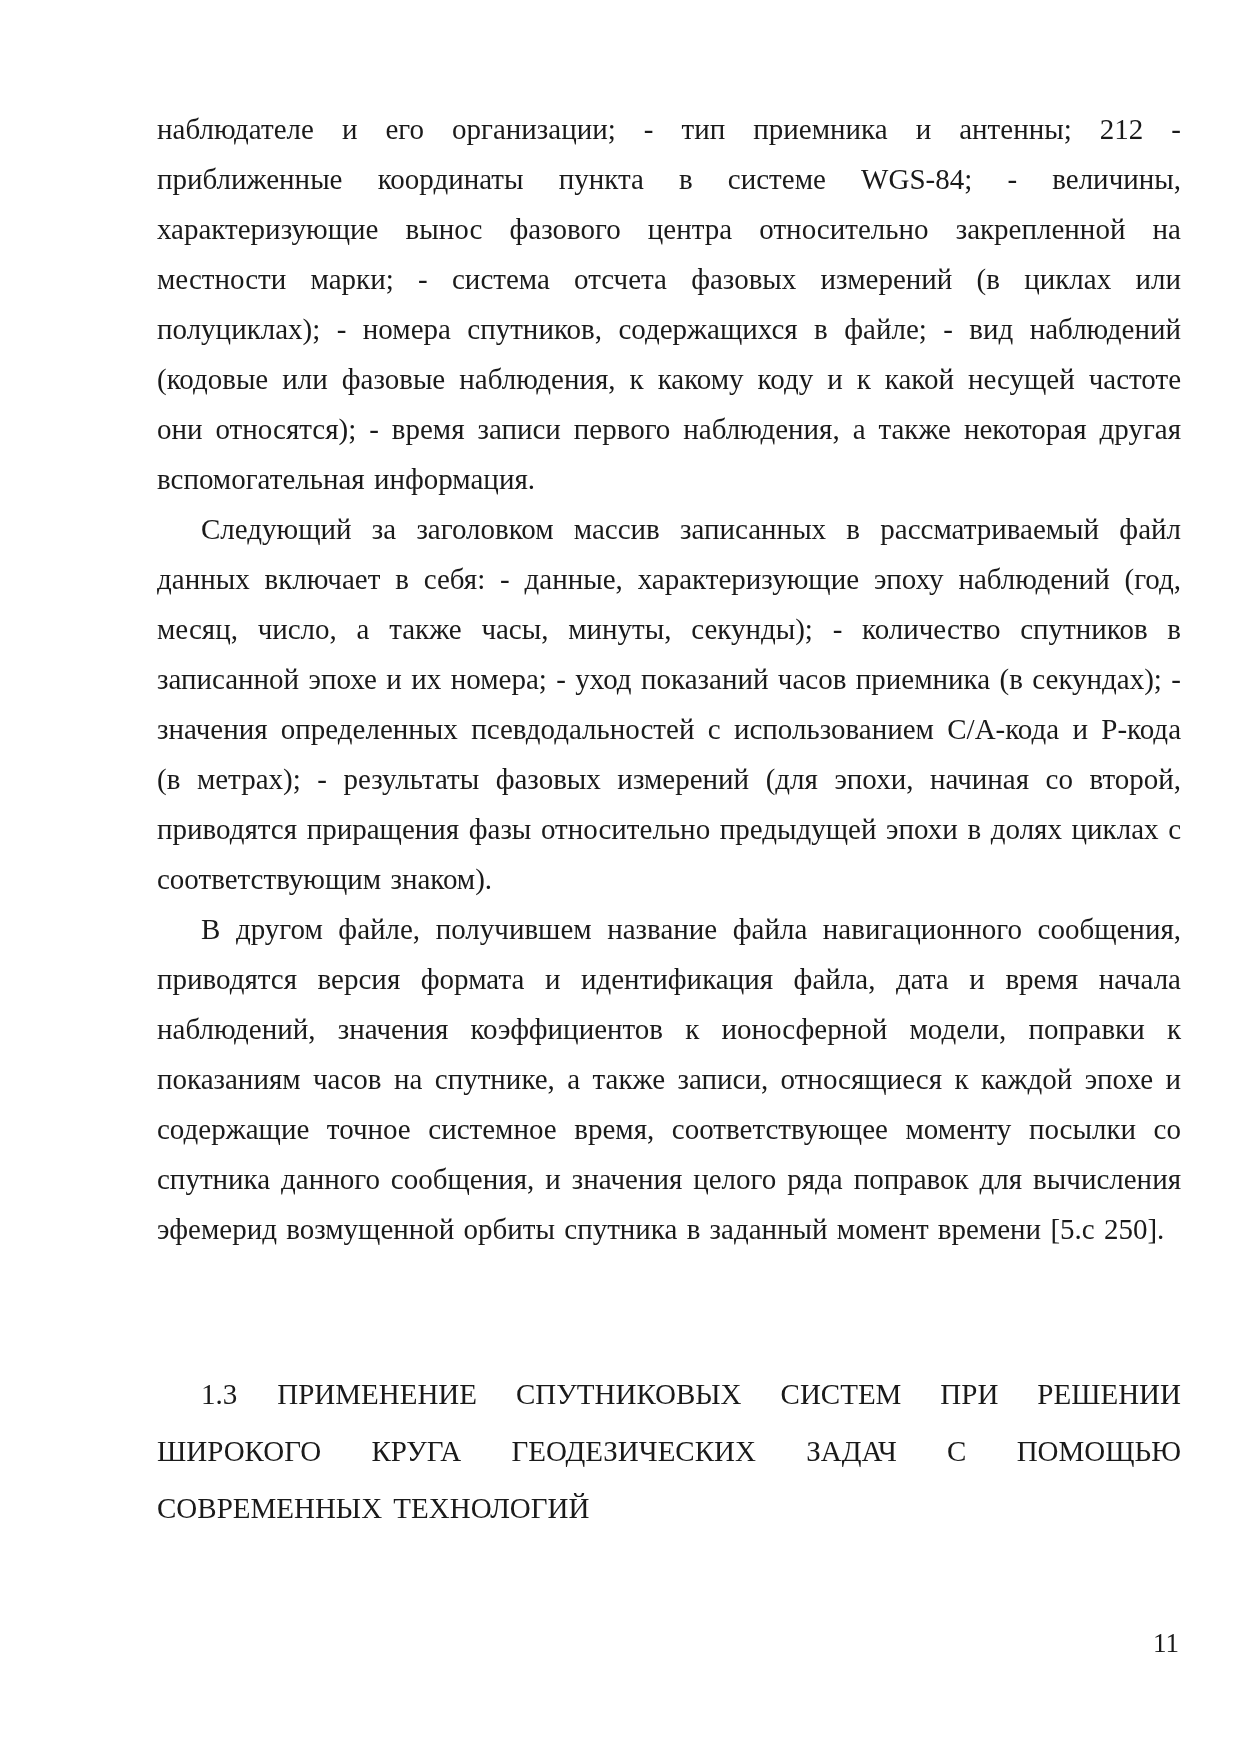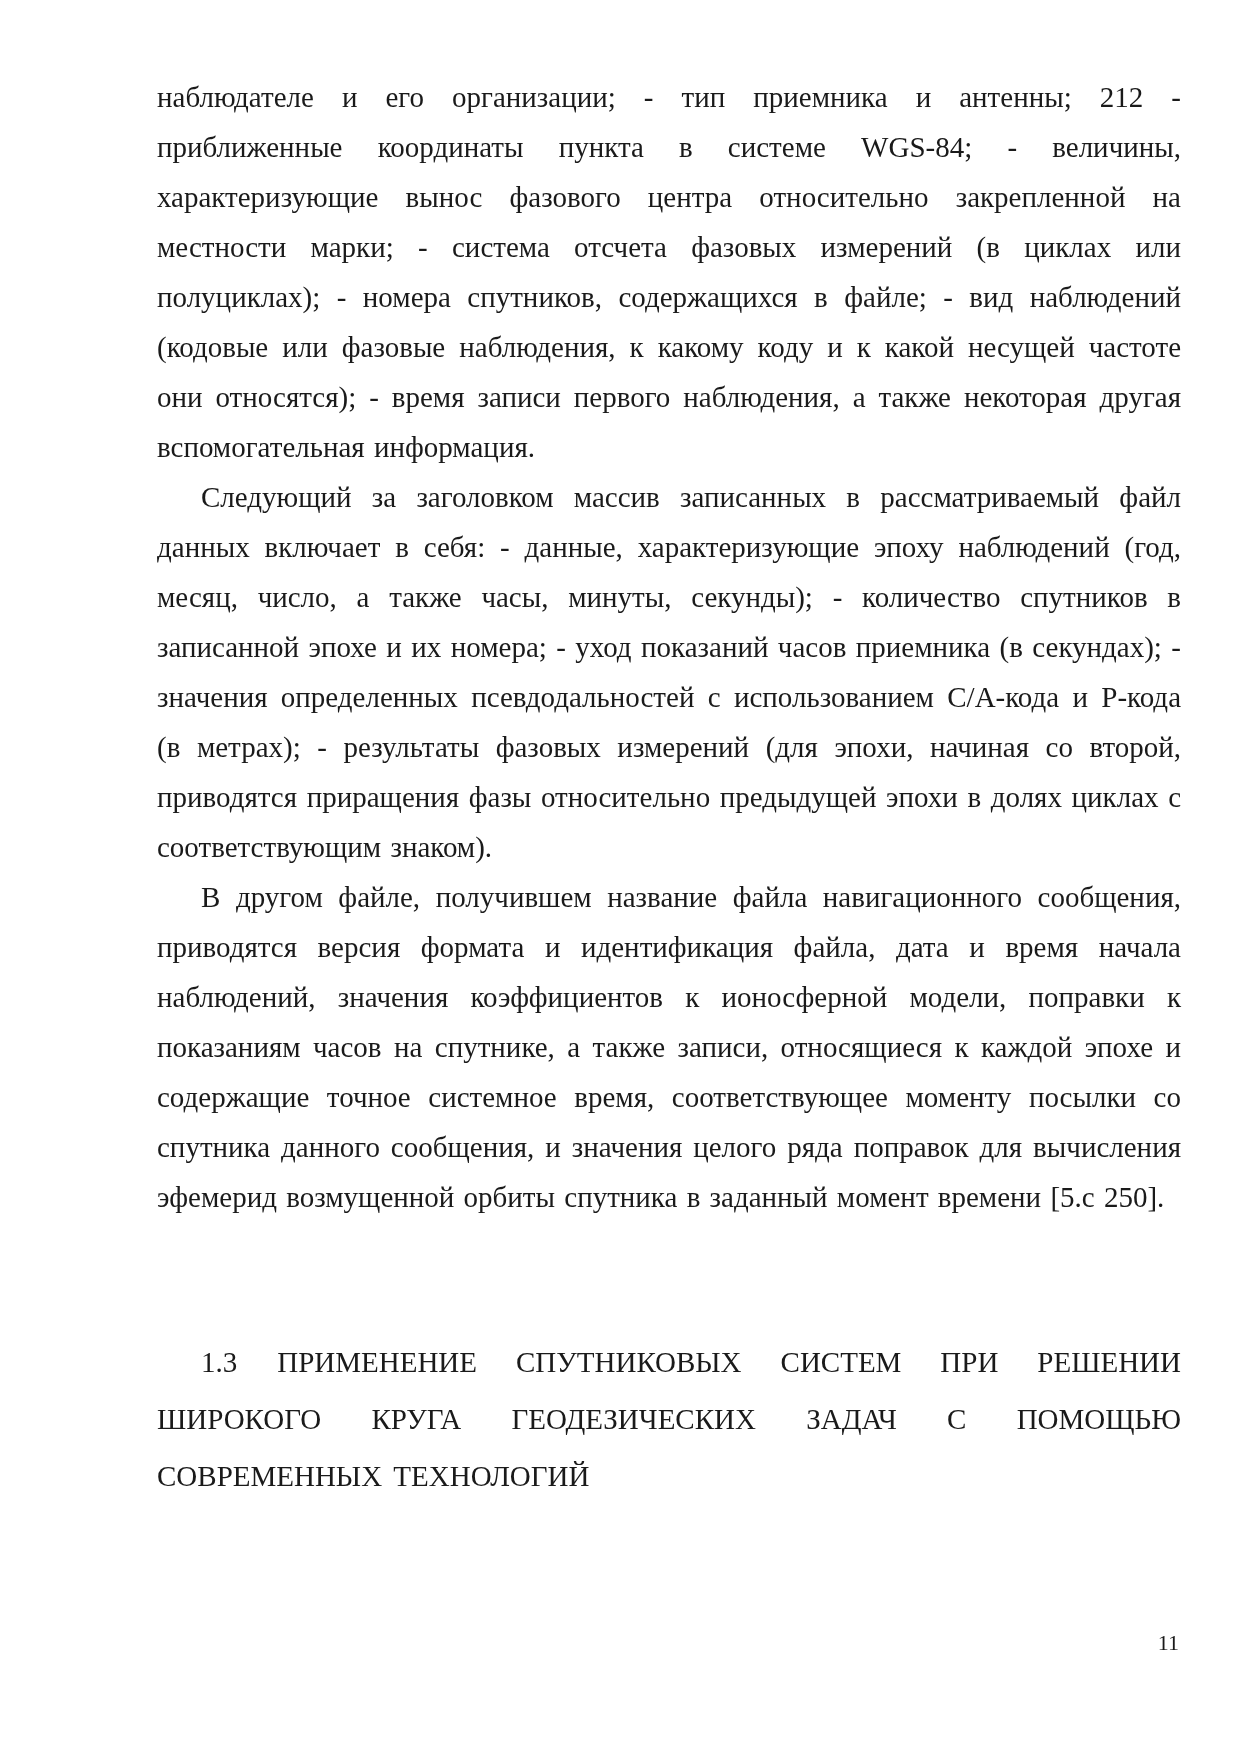--- a/index.html
+++ b/index.html
@@ -14,21 +14,21 @@
     background: #ffffff;
     overflow: hidden;
     font-family: "Liberation Serif", "DejaVu Serif", serif;
     color: #1a1a1a;
   }
   .content {
     position: absolute;
     top: 0;
     left: 157px;
     width: 1024px;
-    padding-top: 72px;
+    padding-top: 104px;
   }
   p.body-par {
     margin: 0;
     font-size: 29px;
     line-height: 50px;
     text-align: justify;
     text-justify: inter-word;
     word-spacing: 2px;
   }
   p.body-par.indented {
@@ -44,21 +44,21 @@
     word-spacing: 4px;
   }
   .heading-gap {
     display: inline-block;
     width: 40px;
   }
   .page-number {
     position: absolute;
     right: 62px;
     bottom: 96px;
-    font-size: 22px;
+    font-size: 27px;
     line-height: 32px;
     color: #1a1a1a;
   }
 </style>
 </head>
 <body>
 
 <div class="page">
   <div class="content">
 

